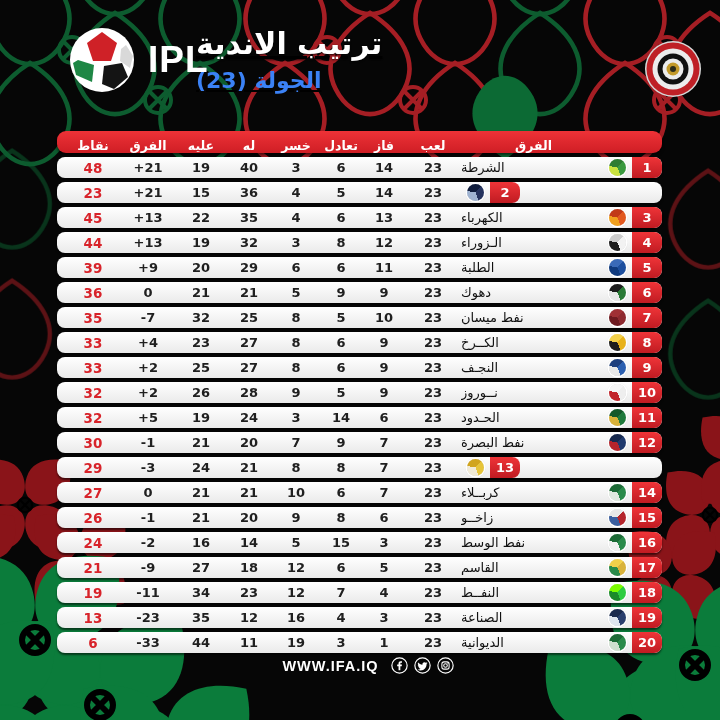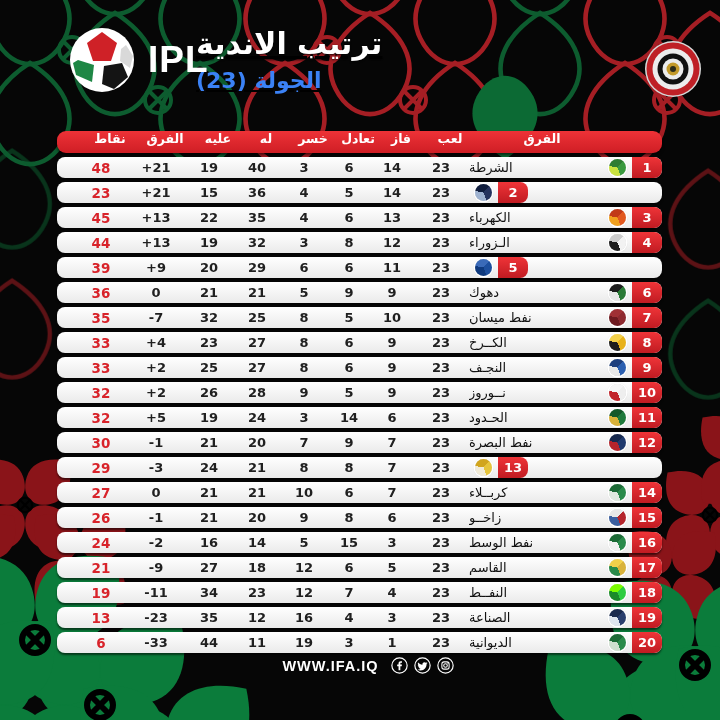--- a/index.html
+++ b/index.html
@@ -12,30 +12,30 @@
   .ipl{position:absolute;left:52px;top:26px;display:flex;align-items:center;gap:12px;}
   .ipl-text{color:#ffffff;font-size:37px;font-weight:bold;letter-spacing:1px;
             font-family:"Liberation Sans","DejaVu Sans",sans-serif;}
   .titles{position:absolute;left:180px;right:180px;top:26px;text-align:left;direction:rtl;text-decoration:underline;}
   .title{color:#ffffff;font-size:30px;font-weight:bold;text-shadow:0 1px 2px rgba(0,0,0,.8);}
   .subtitle{color:#3b82f6;font-size:22px;font-weight:bold;margin-top:7px;}
   .ifa{position:absolute;right:34px;top:40px;}
 
   
   .tablewrap{position:absolute;left:57px;top:131px;width:605px;}
-  .thead{display:flex;align-items:flex-start;height:22px;margin-bottom:4px;
+  .thead{display:flex;align-items:flex-end;height:22px;margin-bottom:4px;
          background:linear-gradient(180deg,#ee3237,#cf1e25);border-radius:9px;
-         box-shadow:0 2px 3px rgba(0,0,0,.6);padding-left:27px;box-sizing:border-box;
+         box-shadow:0 2px 3px rgba(0,0,0,.6);padding-left:10px;box-sizing:border-box;
          color:#fff;font-weight:bold;font-size:12.5px;}
   .h-cell{text-align:center;direction:rtl;flex:0 0 auto;}
   .h-team{flex:1 1 auto;text-align:center;}
   .h-spacer{flex:0 0 56px;}
   .row{display:flex;align-items:center;height:21px;margin-bottom:4px;
        background:linear-gradient(180deg,#ffffff,#eaeaea);border-radius:8px;
-       box-shadow:0 2px 2px rgba(0,0,0,.55);padding-left:18px;box-sizing:border-box;}
+       box-shadow:0 2px 2px rgba(0,0,0,.55);padding-left:10px;box-sizing:border-box;}
   .cell{flex:0 0 auto;text-align:center;font-weight:bold;color:#202020;font-size:13px;}
   .col-points{width:52px;} .col-diff{width:58px;} .col-against{width:48px;}
   .col-for{width:48px;} .col-lost{width:46px;} .col-draw{width:44px;}
   .col-won{width:42px;} .col-played{width:56px;}
   .points{color:#d8232a;font-size:13.5px;}
   .team{flex:1 1 auto;direction:rtl;text-align:left;font-weight:normal;font-size:13px;color:#111;
         white-space:nowrap;overflow:hidden;}
   
   .team{text-align:left;} 
   .badge{width:17px;height:17px;border-radius:50%;flex:0 0 auto;margin:0 6px;
@@ -254,20 +254,21 @@
         </div>
         <div class="row">
           <span class="cell col-points points">39</span>
           <span class="cell col-diff">+9</span>
           <span class="cell col-against">20</span>
           <span class="cell col-for">29</span>
           <span class="cell col-lost">6</span>
           <span class="cell col-draw">6</span>
           <span class="cell col-won">11</span>
           <span class="cell col-played">23</span>
+          <span class="team">الطلبة</span>
           <span class="badge" style="background: conic-gradient(from 40deg, rgb(29, 79, 158) 0%, rgb(29, 79, 158) 33.3333%, rgb(15, 58, 126) 33.3333%, rgb(15, 58, 126) 66.6667%, rgb(58, 106, 184) 66.6667%, rgb(58, 106, 184) 100%);"></span>
           <span class="rank">5</span>
         </div>
         <div class="row">
           <span class="cell col-points points">36</span>
           <span class="cell col-diff">0</span>
           <span class="cell col-against">21</span>
           <span class="cell col-for">21</span>
           <span class="cell col-lost">5</span>
           <span class="cell col-draw">9</span>

